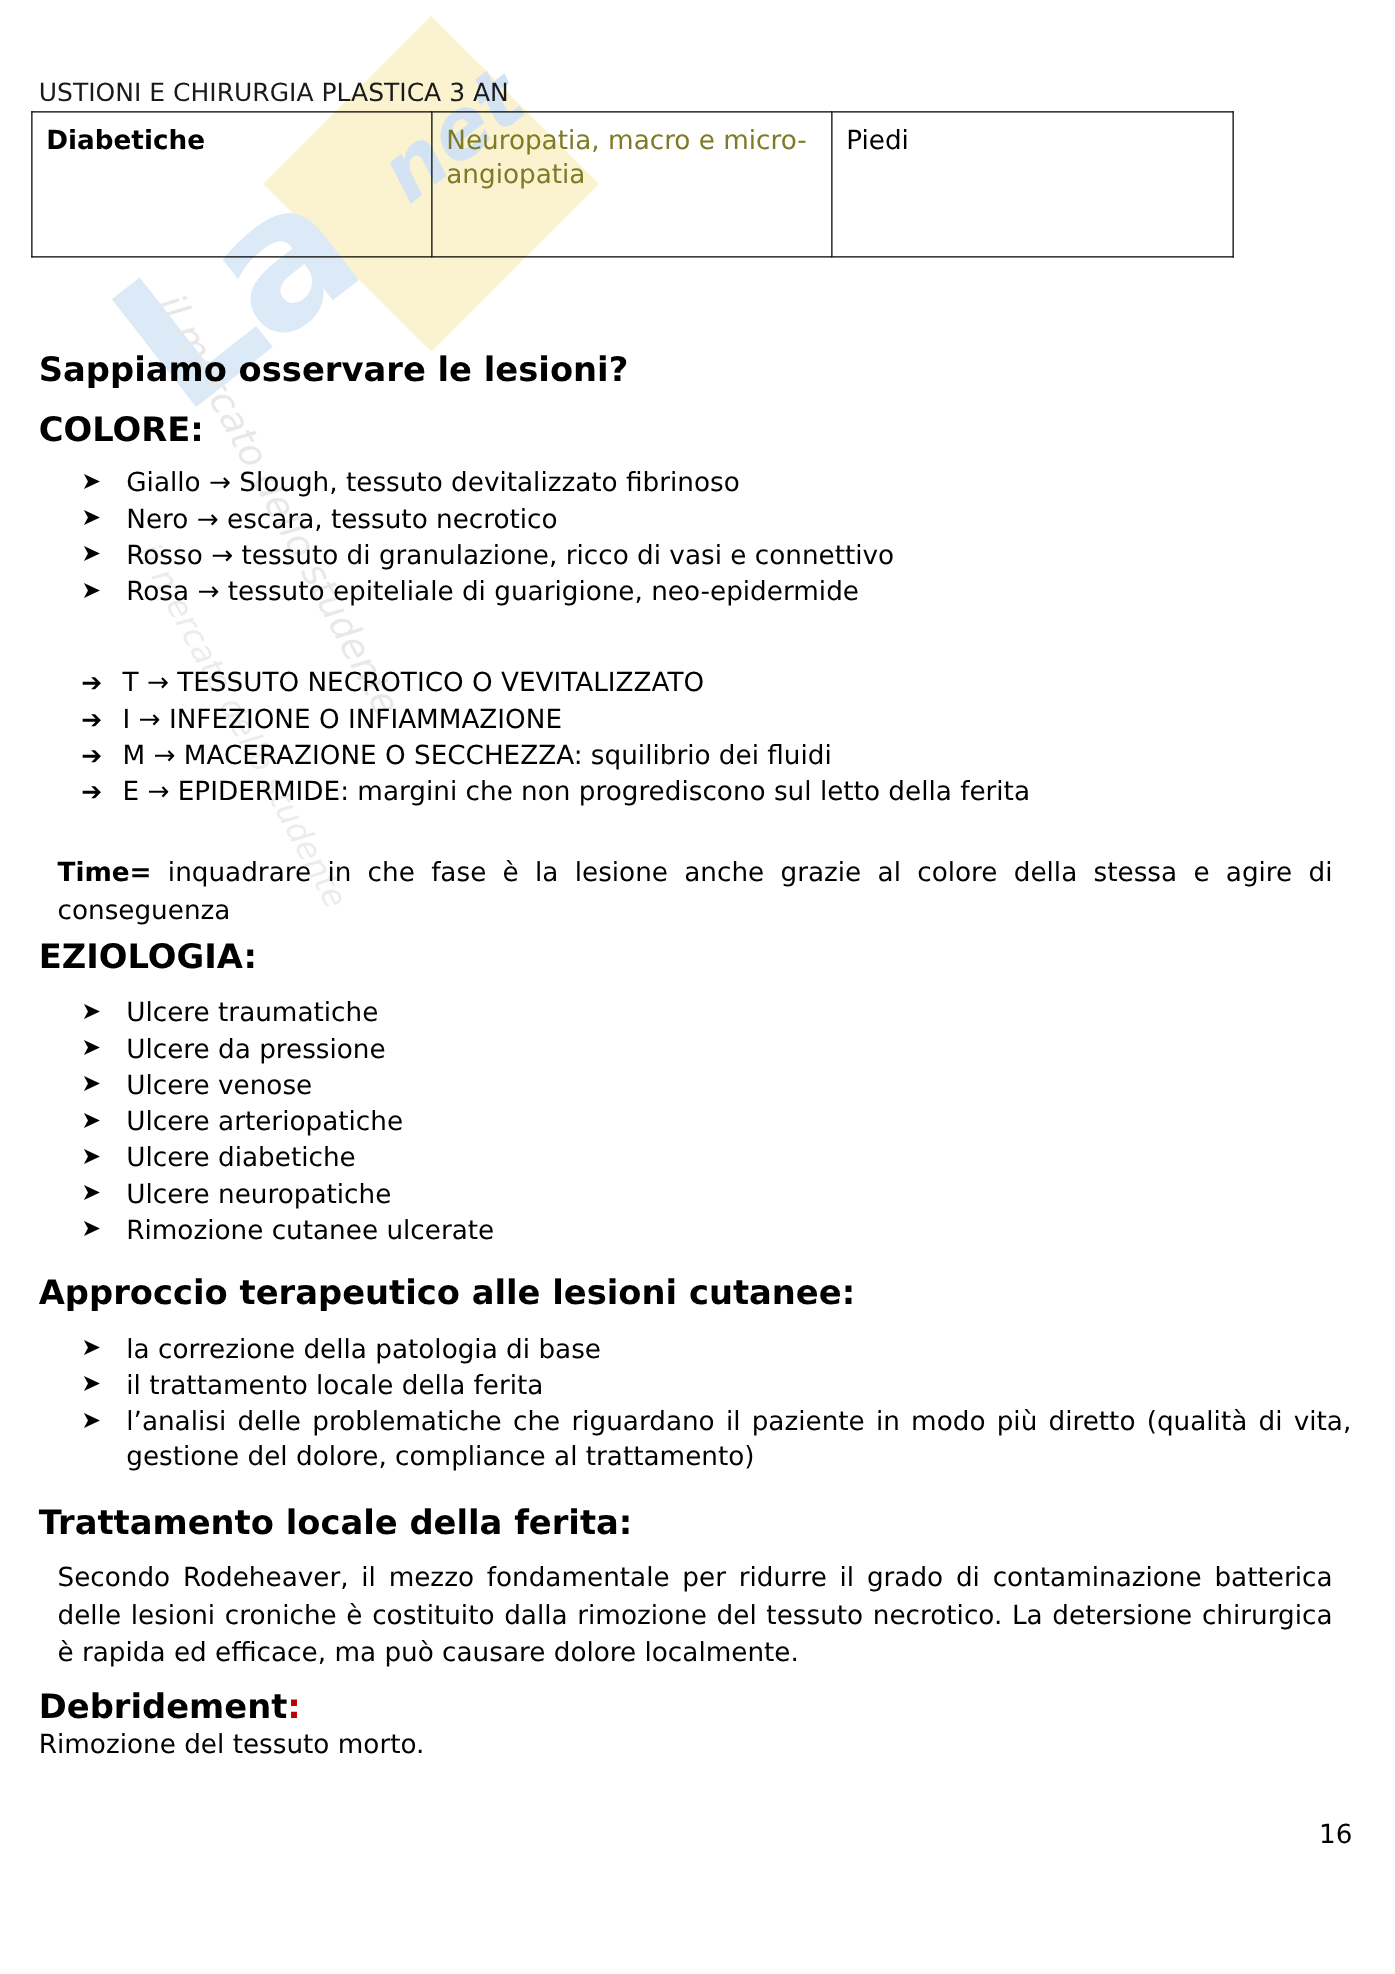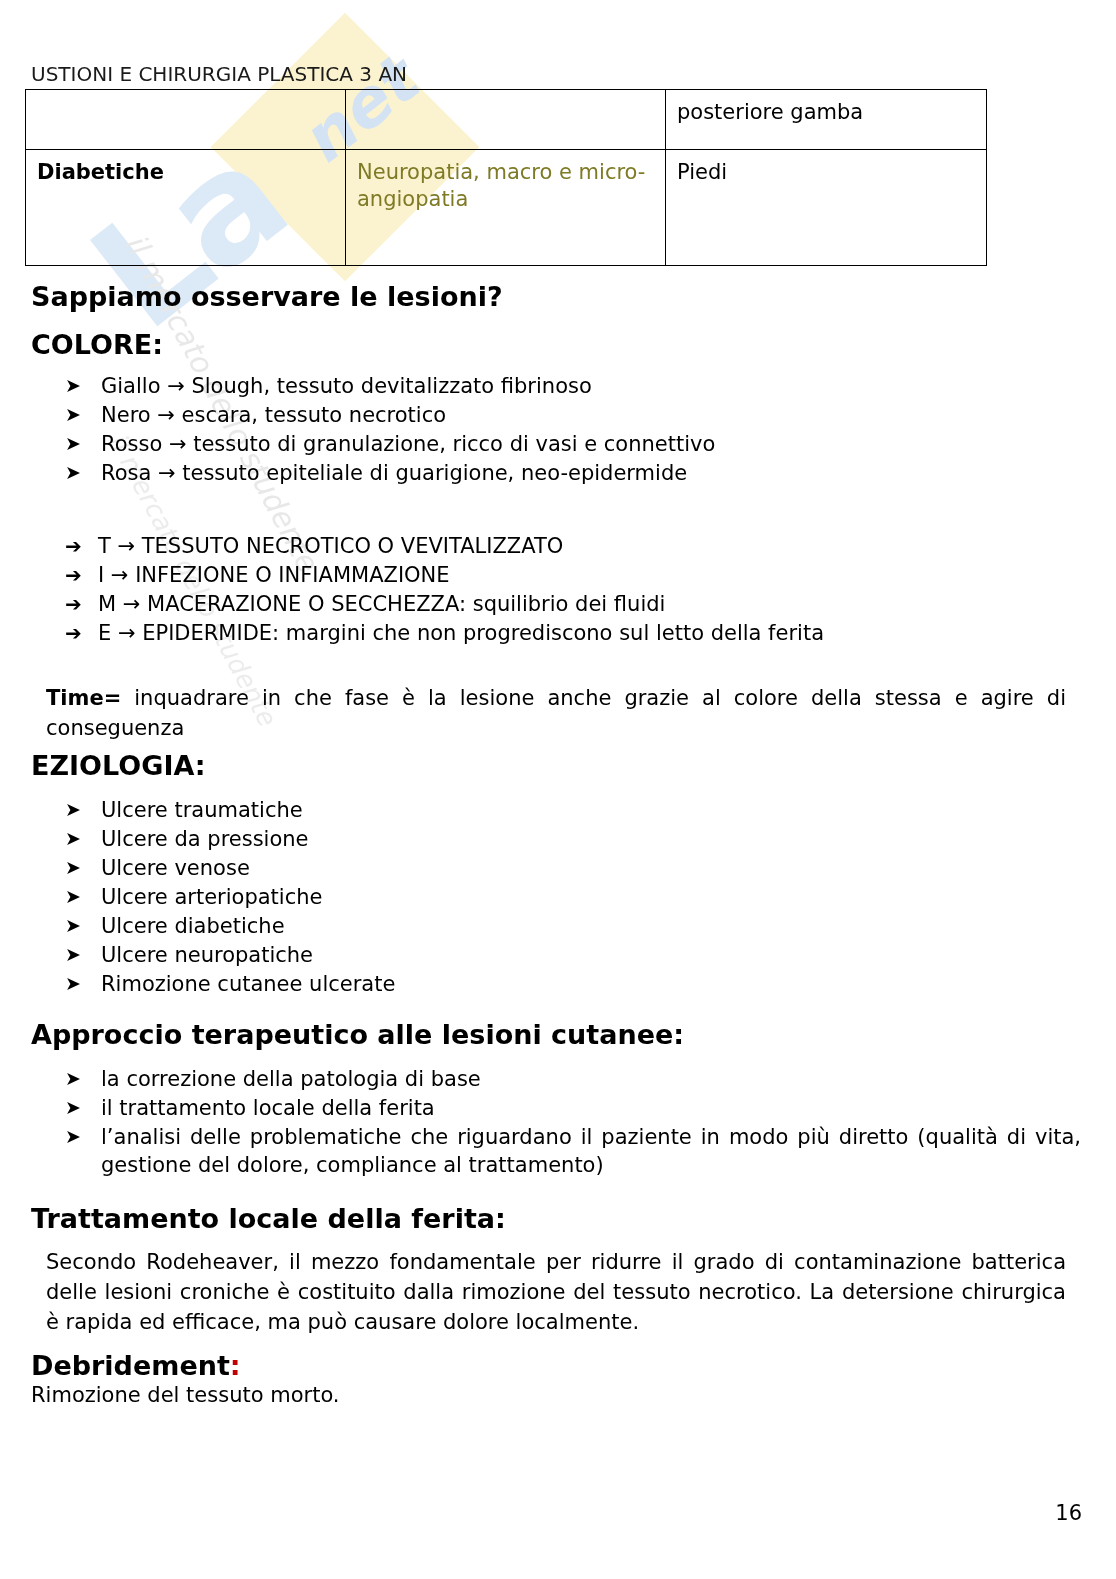--- a/index.html
+++ b/index.html
@@ -164,21 +164,21 @@
   }
   ul.blist.indent-1 { margin-left: 34px; }
   ul.blist.indent-2 { margin-left: 34px; }
   ul.blist.arrow li { padding-left: 33px; }
   ul.blist.arrow li .bullet { font-size: 20px; }
   ul.blist li .wrap-just { display: block; text-align: justify; }
 
   .page-number {
     position: absolute;
     right: 34px;
-    top: 1501px;
+    top: 1455px;
     font-size: 21px;
   }
 </style>
 </head>
 <body>
 
 <div id="page">
 
   <div id="watermark">
     <div class="wm-diamond"></div>
@@ -188,25 +188,20 @@
     <div class="wm-diag-text2">il mercato dello studente</div>
   </div>
 
   <div id="content">
 
     <div class="doc-header">USTIONI E CHIRURGIA PLASTICA 3 AN</div>
 
     <table class="lesion-table">
       <tbody>
         <tr>
-          <td class="c1 r1"></td>
-          <td class="c2 r1"></td>
-          <td class="c3 r1">posteriore gamba</td>
-        </tr>
-        <tr>
           <td class="c1 r2 cell-bold cell-pad-top">Diabetiche</td>
           <td class="c2 r2 cell-pad-top olive">Neuropatia, macro e micro-angiopatia</td>
           <td class="c3 r2 cell-pad-top">Piedi</td>
         </tr>
       </tbody>
     </table>
 
     <div class="block" style="top:279px;">
       <h2 class="sect">Sappiamo osservare le lesioni?</h2>
     </div>

